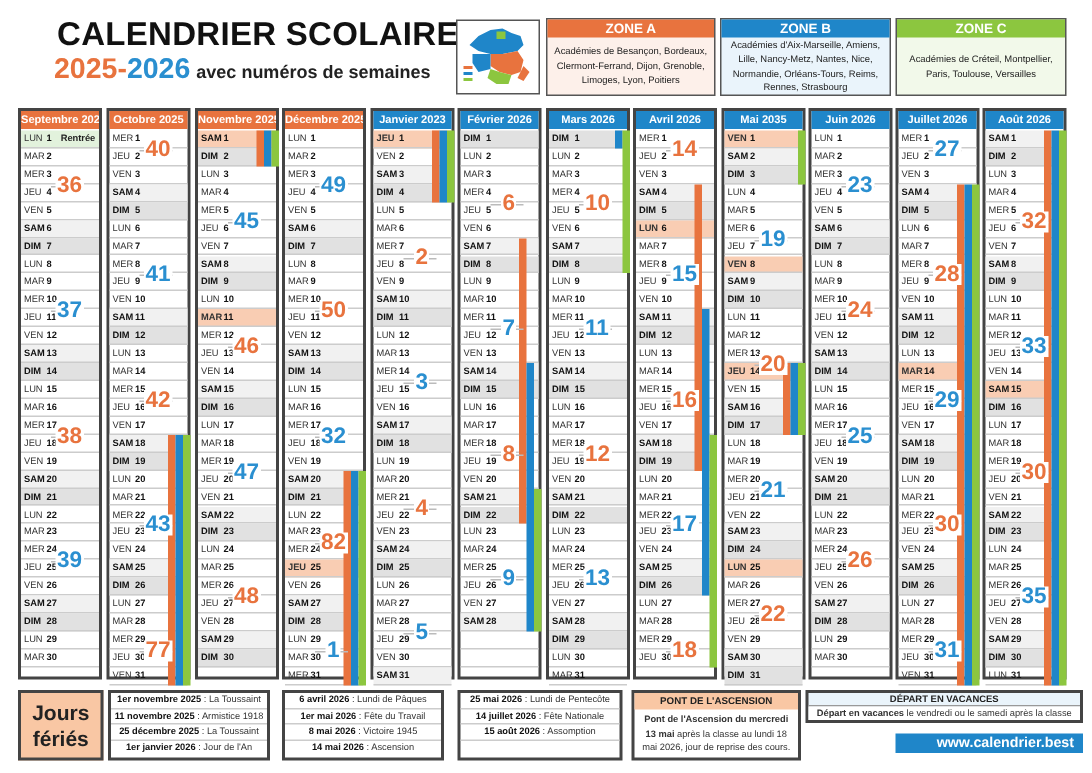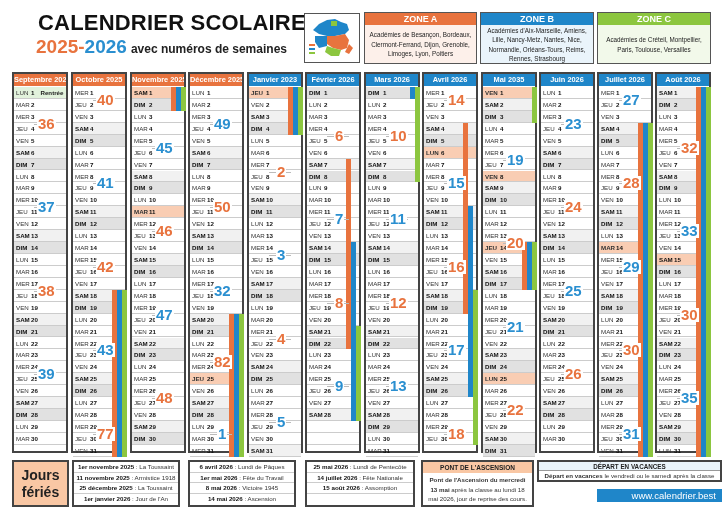--- a/index.html
+++ b/index.html
@@ -29,21 +29,21 @@
 .bar{position:absolute;width:5px}
 .footer-title{position:absolute;left:12px;top:460px;width:57px;height:47px;background:#f9c7a4;border:2px solid #444;font-weight:bold;font-size:14px;text-align:center;line-height:17px;padding-top:5px;color:#222}
 .fbox{position:absolute;top:460px;height:47px;border:2px solid #444;background:#fff}
 .fbox .fl{height:10.7px;font-size:6.2px;text-align:center;line-height:10.7px;color:#333;border-bottom:1px solid #ccc;white-space:nowrap;overflow:hidden}
 .fbox .fl b{color:#111}
 .pont-h{height:11px;background:#f9c7a4;font-weight:bold;font-size:6.5px;text-align:center;line-height:11px;color:#222}
 .pont-b{font-size:6.2px;text-align:center;line-height:9.5px;padding:2px 3px;color:#333}
 .dep{position:absolute;left:537px;top:460px;width:185px;height:22px;border:2px solid #444;background:#eaf4fb}
 .dep-h{height:9px;font-weight:bold;font-size:6.3px;text-align:center;line-height:9px;border-bottom:1px solid #999;color:#222}
 .dep-b{font-size:6.2px;text-align:center;line-height:9px;color:#333;background:#fff}
-.site{position:absolute;left:597px;top:489px;width:125px;height:13px;background:#1f86c9;color:#fff;font-weight:normal;font-size:9.5px;text-align:right;padding-right:6px;line-height:13px}
+.site{position:absolute;left:597px;top:489px;width:125px;height:13px;background:#1f86c9;color:#fff;font-weight:bold;font-size:9.5px;text-align:right;padding-right:6px;line-height:13px}
 </style>
 </head>
 <body>
 
 <div class="title1">CALENDRIER SCOLAIRE</div>
 <div class="title2">
   <span class="y1">2025</span><span class="y1">-</span><span class="y2">2026</span><span class="sub">avec numéros de semaines</span>
 </div>
 
 <div class="map">

